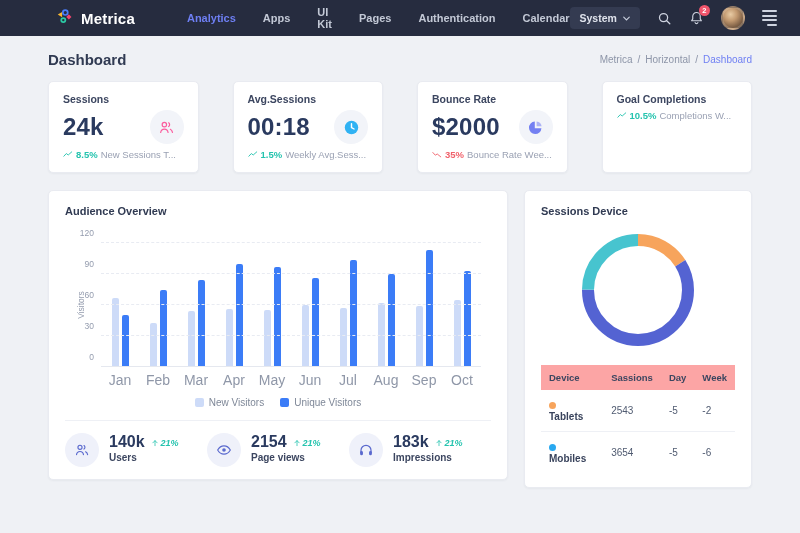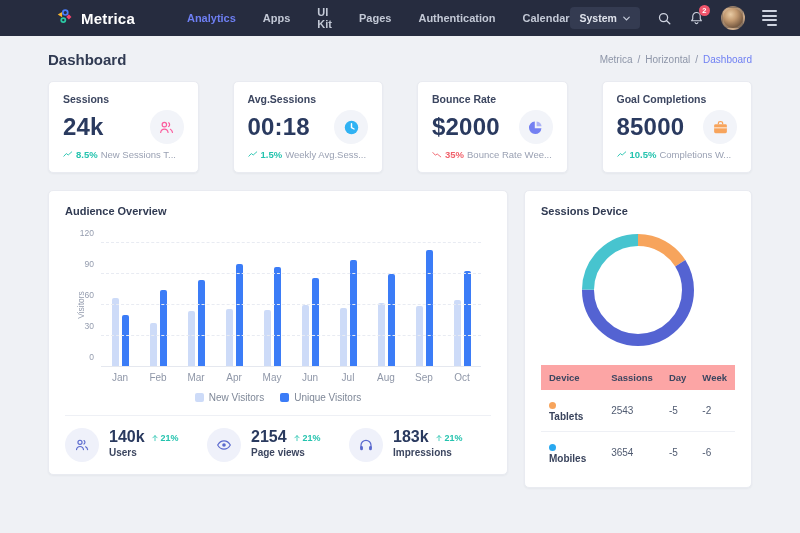--- a/index.html
+++ b/index.html
@@ -53,32 +53,32 @@
   
   .plot-wrap { position:relative; height:124px; margin:26px 10px 0 36px; }
   .gridline { position:absolute; left:0; right:0; border-top:1px dashed #e8ebf2; }
   .gridline.zero { border-top:1px solid #e5e8ef; }
   .ytick { position:absolute; right:100%; margin-right:7px; transform:translateY(-50%); font-size:8.5px; color:#949cae; }
   .ylabel { position:absolute; left:-34px; top:50%; transform:translate(-0%,-50%) rotate(-90deg); transform-origin:center; font-size:8.5px; color:#949cae; }
   .bars { position:absolute; left:0; right:0; bottom:0; top:0; display:flex; }
   .bar-group { flex:1; display:flex; align-items:flex-end; justify-content:center; gap:3px; height:100%; }
   .bar { width:7px; border-radius:2px 2px 0 0; }
   .x-labels { display:flex; margin:5px 10px 0 36px; }
-  .x-labels span { flex:1; text-align:center; font-size:10px; color:#8f97a8; }
+  .x-labels span { flex:1; text-align:center; font-size:14px; color:#8f97a8; }
   .chart-legend { display:flex; justify-content:center; gap:16px; margin-top:9px; }
   .chart-legend .li { display:flex; align-items:center; gap:5px; font-size:10px; color:#7f8898; cursor:pointer; }
   .chart-legend .sw { width:9px; height:9px; border-radius:2px; }
 
   
   .mini-stats { display:flex; margin-top:12px; border-top:1px solid #eef0f5; padding-top:12px; }
   .mini { flex:1; display:flex; align-items:flex-start; gap:10px; }
   .mini-icon { width:34px; height:34px; border-radius:50%; background:#eff1fa; display:flex; align-items:center; justify-content:center; }
   .mini-value-row { display:flex; align-items:baseline; gap:6px; }
   .mini-value { font-size:16px; font-weight:bold; color:#2a3a5f; }
-  .mini-delta { font-size:9px; font-weight:600; color:#24c3ae; }
+  .mini-delta { font-size:9px; font-weight:600; color:#24c3ae;font-style:italic; }
   .mini-label { font-size:10px; font-weight:600; color:#3c4660; margin-top:1px; }
 
   
   .donut-wrap { display:flex; justify-content:center; margin:14px 0 16px; }
   .dev-table { width:100%; border-collapse:collapse; }
   .dev-table th { background:#fca5a5; text-align:left; font-size:9.5px; font-weight:bold; color:#3c4660; padding:7px 8px; }
   .dev-table td { font-size:10px; color:#505b71; padding:9.5px 8px; border-top:1px solid #eef0f5; }
   .dev-table tr:first-child td { border-top:none; }
   .dot { display:inline-block; width:7px; height:7px; border-radius:50%; margin-right:6px; vertical-align:middle; }
   .dev-name { font-weight:600; color:#39435c; }
@@ -211,30 +211,20 @@
               <svg width="10" height="10" viewBox="0 0 24 24">
                 <polyline points="2,6 8,12.5 12.5,9.5 21,16.5" fill="none" stroke="#f0616b" stroke-width="2.2" stroke-linecap="round" stroke-linejoin="round"></polyline>
               </svg>
             </span>
       <span class="pct" style="color:#f0616b">35%</span>
       <span>Bounce Rate Wee...</span>
     </div>
   </div>
   <div class="card stat-card">
     <div class="stat-title">Goal Completions</div>
-    <div class="stat-mid">
-      <div class="stat-value">85000</div>
-      <div class="stat-icon-circle">
-              <svg width="17" height="17" viewBox="0 0 24 24">
-                <rect x="3" y="7.5" width="18" height="12.5" rx="2" fill="#f7a45c"></rect>
-            <path d="M9 7.5V6a2.4 2.4 0 0 1 2.4-2.4h1.2A2.4 2.4 0 0 1 15 6v1.5" fill="none" stroke="#f7a45c" stroke-width="1.8"></path>
-            <path d="M3 12.5h18" stroke="#fff" stroke-width="1.2"></path>
-              </svg>
-            </div>
-    </div>
     <div class="stat-note">
       <span style="display:flex">
               <svg width="10" height="10" viewBox="0 0 24 24">
                 <polyline points="2,15 8,8.5 12.5,12 21,4.5" fill="none" stroke="#24c3ae" stroke-width="2.2" stroke-linecap="round" stroke-linejoin="round"></polyline>
               </svg>
             </span>
       <span class="pct" style="color:#24c3ae">10.5%</span>
       <span>Completions W...</span>
     </div>
   </div>

